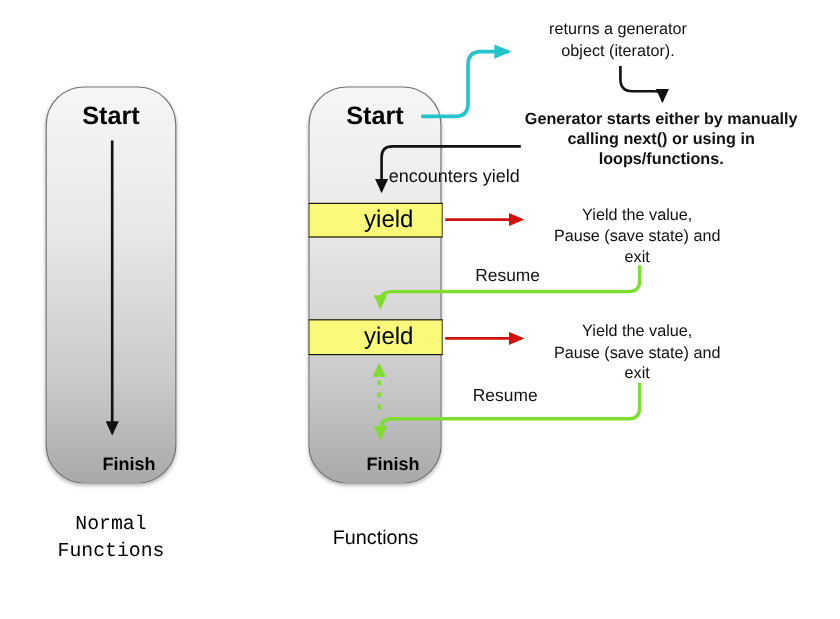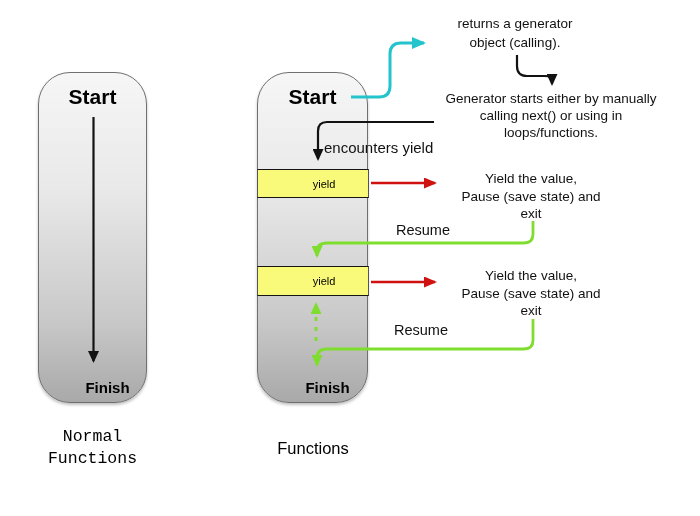--- a/index.html
+++ b/index.html
@@ -33,32 +33,32 @@
   }
 
   
   .yieldbar{
     position:absolute;left:257px;width:112px;
     background:var(--c-yield_fill,#fafa7a);
     border-top:1.8px solid #151515;border-bottom:1.8px solid #151515;
     border-left:1.6px solid #555;border-right:1.6px solid #555;
     box-sizing:border-box;
     display:flex;align-items:center;justify-content:center;
-    font-size:11px;color:#000;padding-left:22px;
+    font-size:20px;color:#000;padding-left:22px;
   }
   #yieldbar-1{top:169px;height:29px;}
   #yieldbar-2{top:266px;height:30px;}
 
   
   .note{
     position:absolute;color:#111;
     white-space:pre-line;text-align:center;
   }
   #note-returns{left:425px;top:14px;width:180px;font-size:13.5px;line-height:19px;}
-  #note-generator-starts{left:431px;top:90px;width:240px;font-size:13.5px;line-height:17px;}
+  #note-generator-starts{left:431px;top:90px;width:240px;font-size:13.5px;line-height:17px;font-weight:bold;}
   #note-encounters{left:324px;top:139px;width:130px;font-size:15px;text-align:left;}
   #note-yield-effect-1{left:441px;top:170px;width:180px;font-size:13.5px;line-height:17.5px;}
   #note-yield-effect-2{left:441px;top:267px;width:180px;font-size:13.5px;line-height:17.5px;}
   #note-resume-1{left:396px;top:222px;font-size:14.5px;}
   #note-resume-2{left:394px;top:322px;font-size:14.5px;}
   #caption-left{left:37px;top:426px;width:111px;font-size:16.5px;line-height:22px;color:#000;font-family:Liberation Mono, monospace;}
   #caption-right{left:258px;top:439px;width:110px;font-size:16.5px;color:#000;}
 
   
   #arrow-layer{position:absolute;left:0;top:0;width:700px;height:516px;pointer-events:none;}
@@ -122,21 +122,21 @@
     <path class="stroke-red" d="M371,282 L435,282" marker-end="url(#ah-red)"></path>
 
     <path class="stroke-green" d="M533,221 L533,234 Q533,243 524,243 L327,243 Q317,243 317,252 L317,256" marker-end="url(#ah-green)"></path>
 
     <path class="stroke-green" d="M533,319 L533,340 Q533,349 524,349 L327,349 Q317,349 317,358 L317,365" marker-end="url(#ah-green)"></path>
 
     <path class="stroke-green" stroke-dasharray="4 6" d="M316,341 L316,304" marker-end="url(#ah-green)"></path>
   </svg>
 
   <div class="note" id="note-returns">returns a generator
-object (calling).</div>
+object (iterator).</div>
   <div class="note" id="note-generator-starts">Generator starts either by manually
 calling next() or using in
 loops/functions.</div>
   <div class="note" id="note-encounters">encounters yield</div>
   <div class="note" id="note-yield-effect-1">Yield  the value,
 Pause (save state) and
 exit</div>
   <div class="note" id="note-yield-effect-2">Yield  the value,
 Pause (save state) and
 exit</div>

